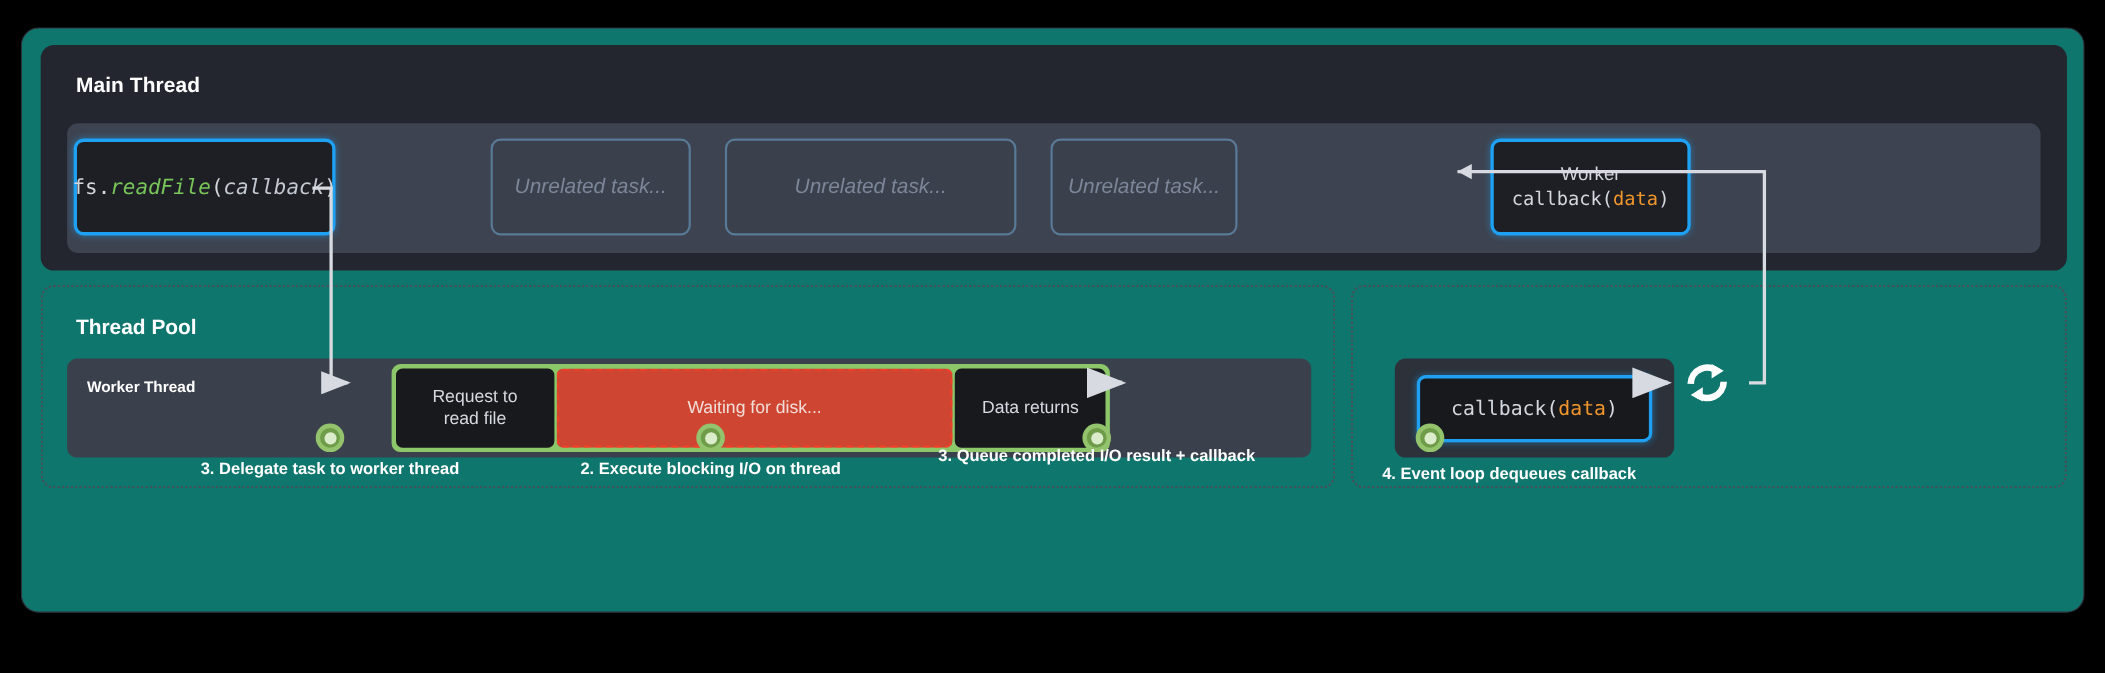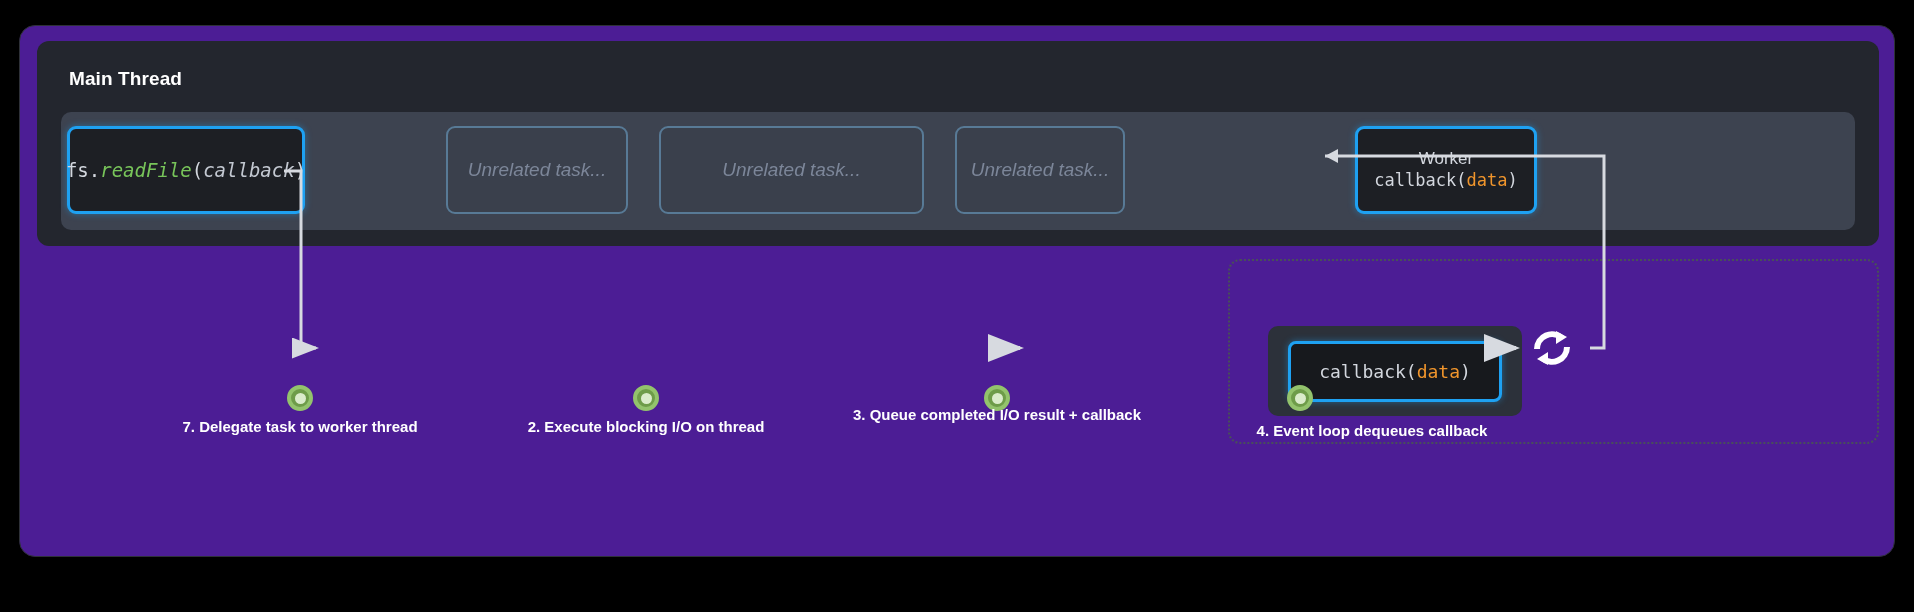--- a/index.html
+++ b/index.html
@@ -15,21 +15,21 @@
     -webkit-font-smoothing: antialiased;
   }
 
   
   #diagram-card {
     position: absolute;
     left: 19px;
     top: 25px;
     width: 1876px;
     height: 532px;
-    background: #4c1d95;
+    background: #0f766e;
     border: 1px solid #2e3138;
     border-radius: 16px;
     box-sizing: border-box;
   }
 
   
   #main-thread-panel {
     position: absolute;
     left: 17px;
     top: 15px;
@@ -281,20 +281,39 @@
         <span>Unrelated task...</span>
       </div>
 
       <div class="task-box task-primary" id="task-execute">
         <span><span class="exec-line1">Worker</span><br><span class="code-plain">callback(</span><span class="code-arg">data</span><span class="code-plain">)</span></span>
       </div>
 
     </div>
   </div>
 
+  <div id="thread-pool-panel">
+    <div id="thread-pool-title">Thread Pool</div>
+
+    <div id="worker-thread-row">
+      <div id="worker-thread-label">Worker Thread</div>
+
+      <div id="worker-segments">
+        <div class="seg seg-dark" id="seg-request">
+          <span><span>Request to</span><br><span>read file</span></span>
+        </div>
+        <div class="seg" id="seg-waiting">
+          <span>Waiting for disk...</span>
+        </div>
+        <div class="seg seg-dark" id="seg-data">
+          <span>Data returns</span>
+        </div>
+      </div>
+    </div>
+  </div>
 
   <div id="event-loop-panel">
     <div id="callback-shell">
       <div id="callback-box">
         <span><span class="code-plain">callback(</span><span class="code-arg">data</span><span class="code-plain">)</span></span>
       </div>
     </div>
   </div>
 
   <svg class="conn" width="1876" height="532" style="left:0;top:0;">
@@ -328,19 +347,19 @@
       <polygon points="-4 17, -15 11, -4 4" fill="#ffffff"></polygon>
     </g>
   </svg>
 
   <div>
     <div class="step-marker ring" style="left:267px; top:359px;"></div>
     <div class="step-marker ring" style="left:613px; top:359px;"></div>
     <div class="step-marker ring" style="left:964px; top:359px;"></div>
     <div class="step-marker ring" style="left:1267px; top:359px;"></div>
 
-    <div class="step-label" style="left:280px; top:392px;">7. Delegate task to worker thread</div>
+    <div class="step-label" style="left:280px; top:392px;">3. Delegate task to worker thread</div>
     <div class="step-label" style="left:626px; top:392px;">2. Execute blocking I/O on thread</div>
     <div class="step-label" style="left:977px; top:380px;">3. Queue completed I/O result + callback</div>
     <div class="step-label" style="left:1352px; top:396px;">4. Event loop dequeues callback</div>
   </div>
 
 </div>
 
 </body></html>

